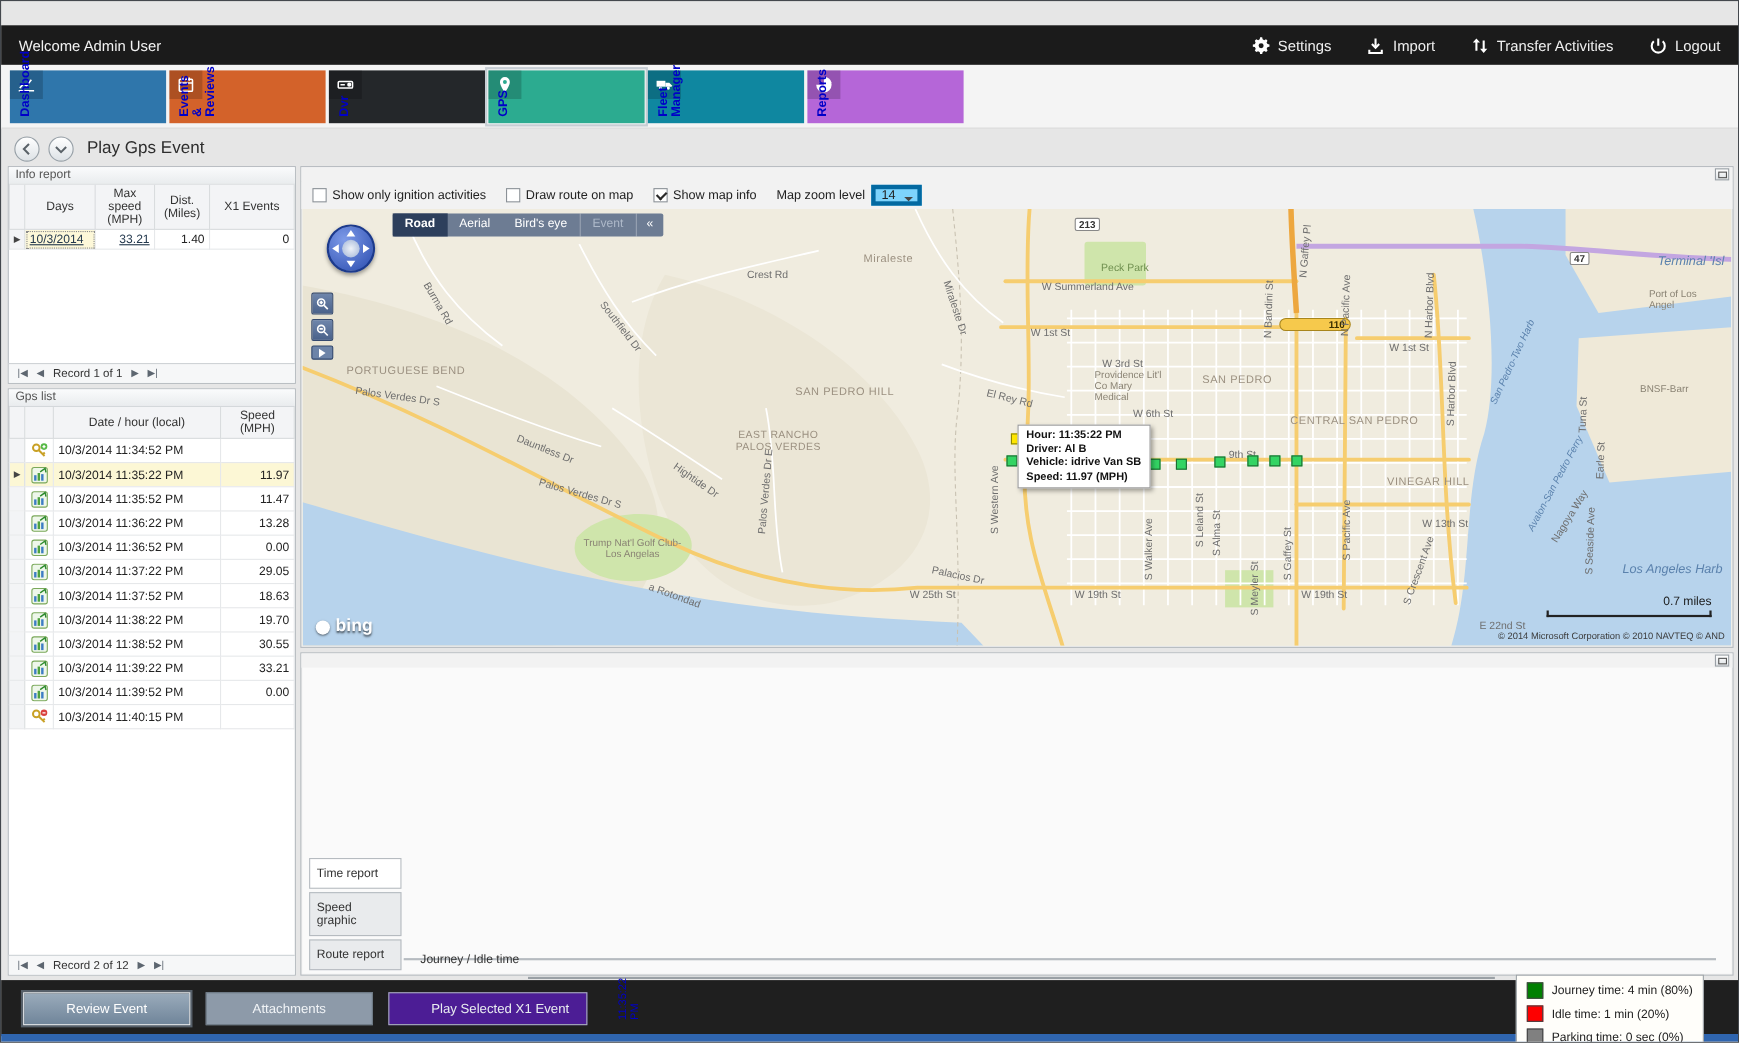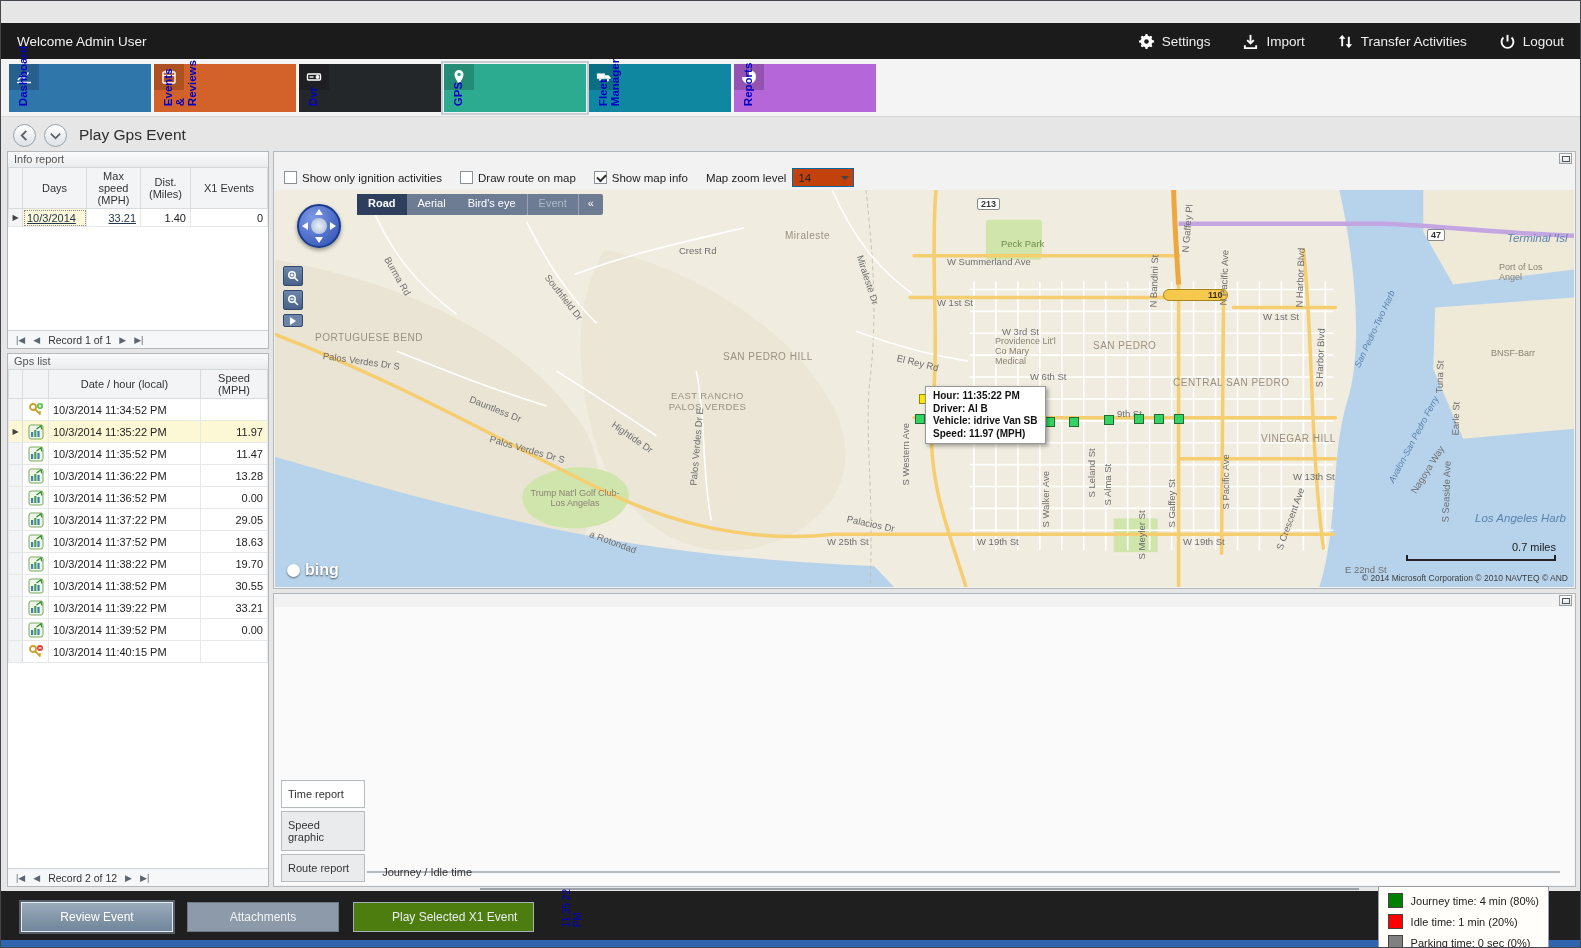--- a/index.html
+++ b/index.html
@@ -70,21 +70,21 @@
   .collapse-sq{position:absolute;right:3px;top:1px;width:13px;height:11px;border:1px solid #9aa0a6;
     background:linear-gradient(#fff,#dfe3e6);}
   .collapse-sq::after{content:"";position:absolute;left:2px;top:2px;width:6px;height:4px;border:1px solid #555;}
   .map-toolbar{height:25px;display:flex;align-items:center;gap:18px;padding:0 10px;font-size:11.5px;
     color:#222;background:#f2f2f2;}
   .opt{display:flex;align-items:center;gap:5px;}
   .cbx{width:13px;height:13px;border:1px solid #8b9197;background:#fff;position:relative;display:inline-block;}
   .cbx.checked::after{content:"";position:absolute;left:2px;top:2px;width:7px;height:4px;
     border-left:2px solid #2b2b2b;border-bottom:2px solid #2b2b2b;transform:rotate(-45deg);}
   .zoomsel{display:flex;align-items:center;gap:6px;}
-  .select{width:62px;height:19px;border:1px solid #0369a1;background:#c2410c;display:flex;align-items:center;
+  .select{width:46px;height:19px;border:4px solid #0369a1;background:#7dd3fc;display:flex;align-items:center;
     padding:0 5px;position:relative;font-size:11.5px;}
   .select::after{content:"";position:absolute;right:4px;top:7px;border:4px solid transparent;border-top-color:#444;}
   .map{position:absolute;left:1px;top:38px;right:1px;bottom:1px;background:#f0ecdf;overflow:hidden;}
   #map-svg{position:absolute;inset:0;width:100%;height:100%;}
   .map-label{position:absolute;white-space:nowrap;transform-origin:left center;z-index:1;}
   .l-road{font-size:9.5px;color:#6e6e6e;}
   .l-area{font-size:10px;color:#9b9080;letter-spacing:.5px;}
   .l-area2{font-size:9.5px;color:#9b9080;letter-spacing:.4px;width:95px;white-space:normal;text-align:center;line-height:11px;}
   .l-park{font-size:9.5px;color:#6f8f4f;}
   .l-water{font-size:9px;color:#5b82ad;font-style:italic;}
@@ -148,21 +148,21 @@
     padding:6px 9px;display:flex;flex-direction:column;gap:6px;z-index:3;}
   .litem{display:flex;align-items:center;gap:8px;font-size:11px;color:#222;}
   .lsw{width:15px;height:15px;border:1px solid #444;}
   
   .footer{position:absolute;left:0;right:0;top:890px;height:51px;background:#1f1f1f;display:flex;
     align-items:center;gap:14px;padding:0 20px;}
   .fbtn{height:30px;min-width:152px;padding:0 16px;font-size:12px;display:flex;align-items:center;justify-content:center;}
   .fbtn.focused{background:linear-gradient(#9aabbb,#70859a);border:1px solid #e8edf2;
     box-shadow:0 0 0 2px #565f69;color:#fff;}
   .fbtn.normal{background:#8d9aa9;border:1px solid #6d7984;color:#f1f4f7;}
-  .fbtn.disabled{background:#4d7c0f;border:1px solid #a7b0b9;color:#e9edf0;padding-left:38px;}
+  .fbtn.disabled{background:#4c1d95;border:1px solid #a7b0b9;color:#e9edf0;padding-left:38px;}
   .bottomstrip{position:absolute;left:0;right:0;bottom:0;height:7px;background:#2f65af;}
 </style>
 </head>
 <body>
 
 <div class="window">
 
 
   <div class="header">
     <span class="welcome">Welcome Admin User</span>

